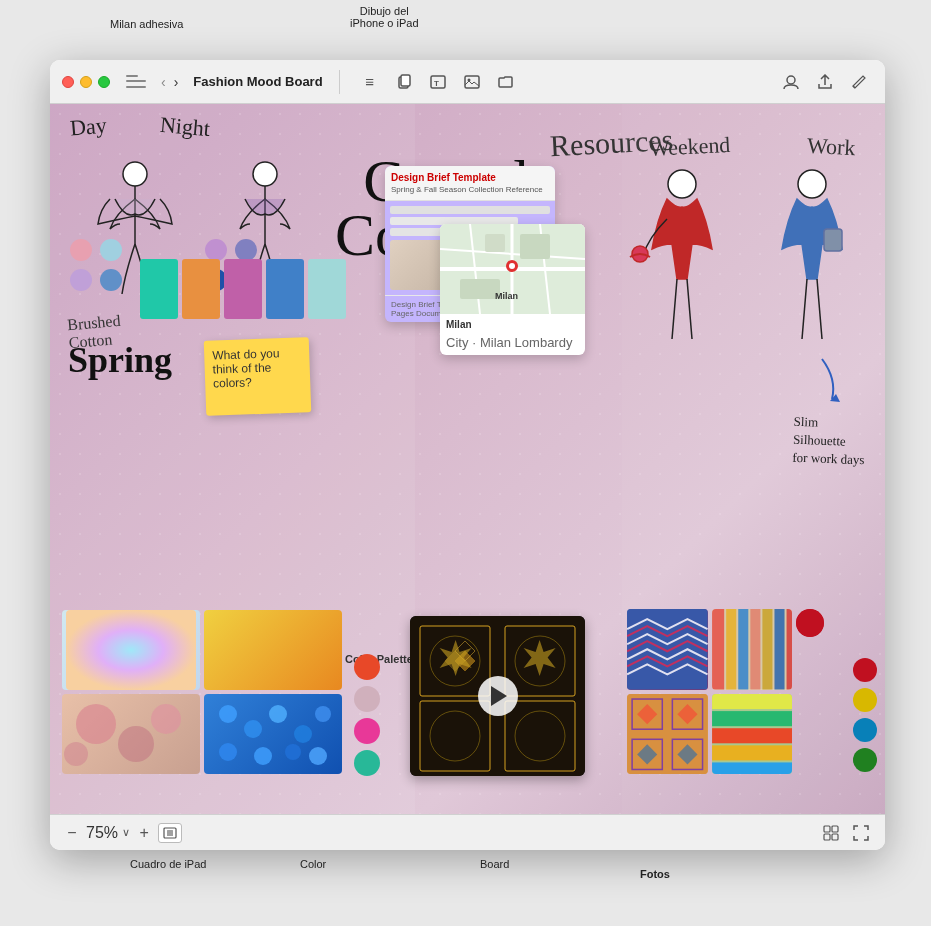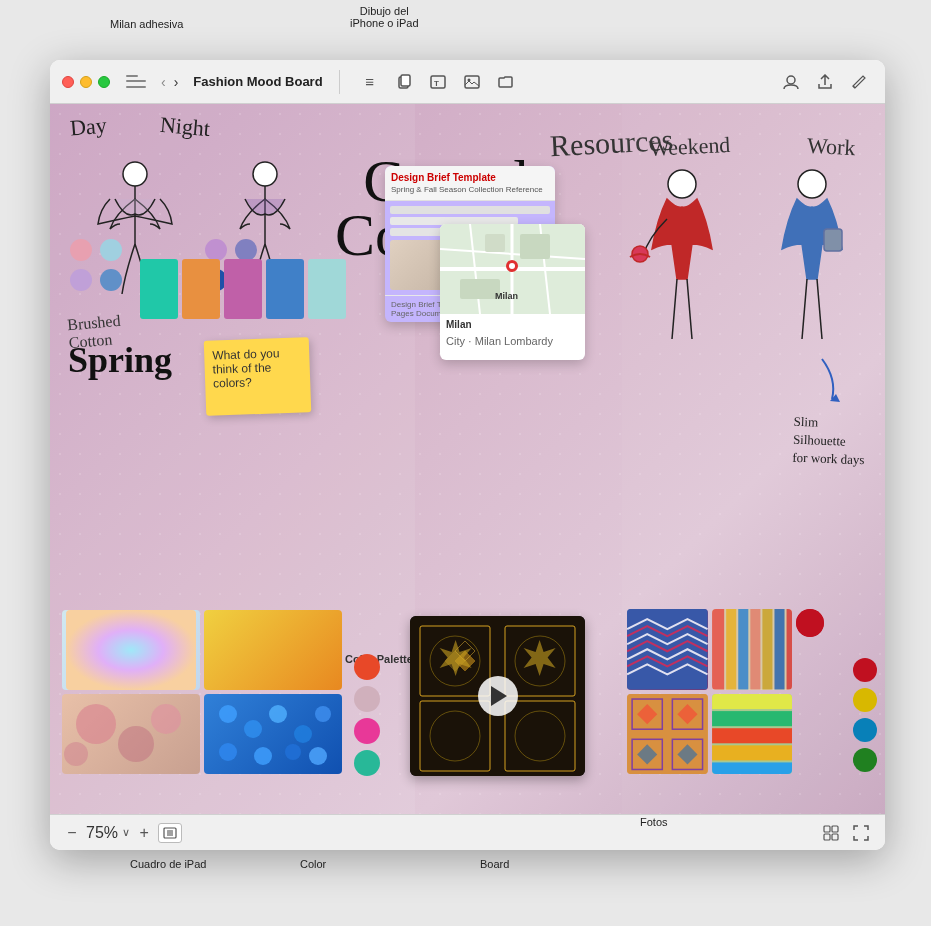--- a/index.html
+++ b/index.html
@@ -334,22 +334,22 @@
       position: relative;
       overflow: hidden;
     }
     .map-label {
       padding: 5px 6px;
       font-size: 10px;
       font-weight: 600;
       color: #333;
     }
     .map-sublabel {
-      padding: 0 6px 13px;
-      font-size: 11px;
+      padding: 0 6px 5px;
+      font-size: 13px;
       color: #666;
     }
 
     
     .capsule-text {
       position: absolute;
       top: 50px;
       left: 220px;
       width: 380px;
       text-align: center;
@@ -524,21 +524,21 @@
     }
   </style>
 </head>
 <body>
 
 <div class="annotation" style="top:18px; left:110px;">Milan adhesiva</div>
 <div class="annotation" style="top:5px; left:350px; text-align:center;">Dibujo del<br>iPhone o iPad</div>
 <div class="annotation" style="top:858px; left:130px;">Cuadro de iPad</div>
 <div class="annotation" style="top:858px; left:300px;">Color</div>
 <div class="annotation" style="top:858px; left:480px;">Board</div>
-<div class="annotation" style="top:816px; left:640px;">Fotos</div>
+<div class="annotation" style="top:868px; left:640px;font-weight:bold;">Fotos</div>
 
 <div class="window">
 
   <div class="titlebar">
     <div class="traffic-lights">
       <div class="traffic-light tl-red"></div>
       <div class="traffic-light tl-yellow"></div>
       <div class="traffic-light tl-green"></div>
     </div>
     <div class="sidebar-toggle">

